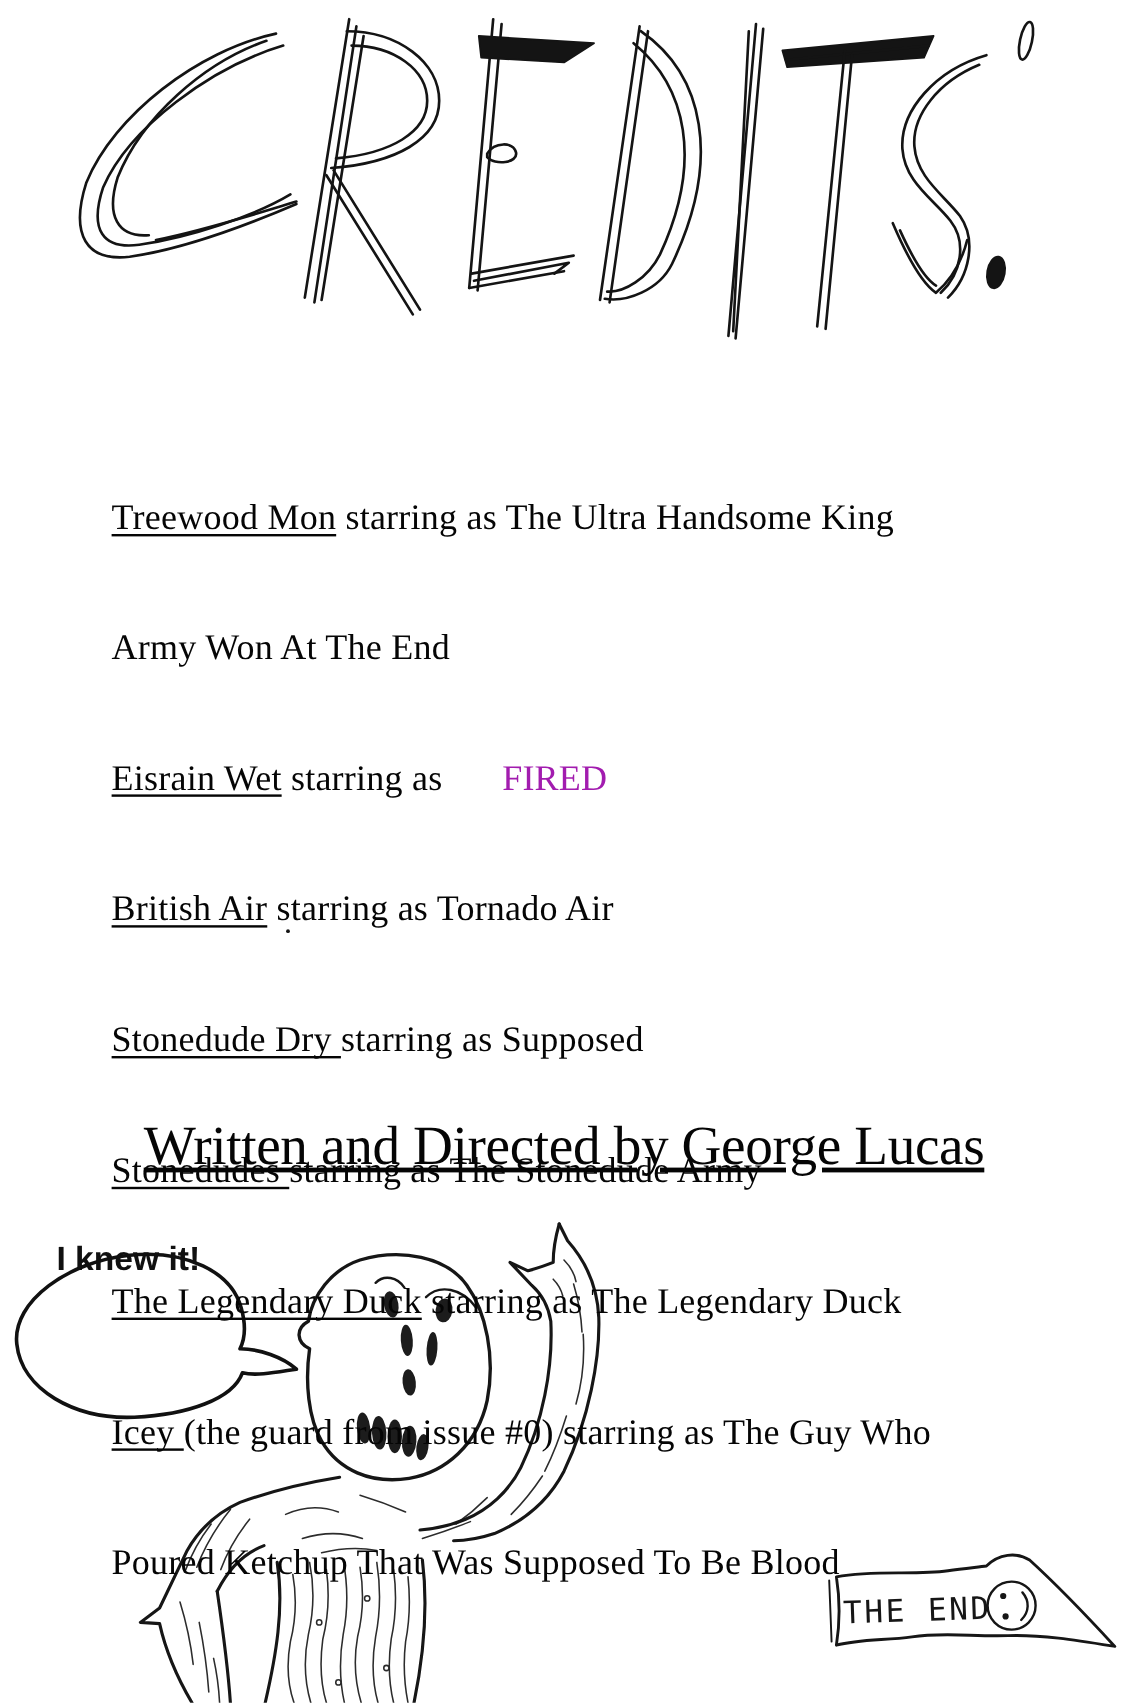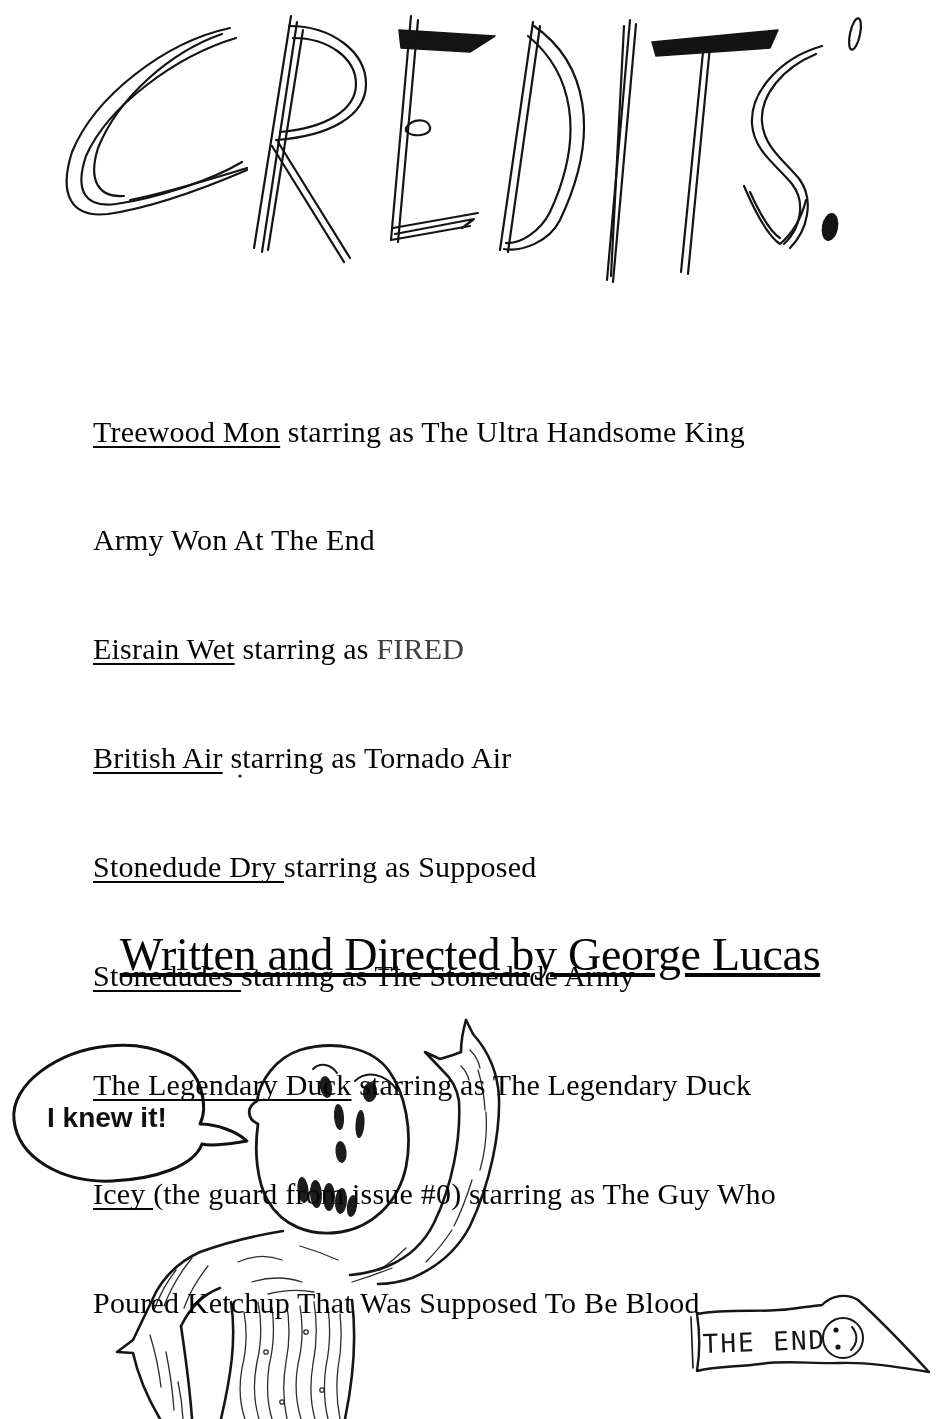--- a/index.html
+++ b/index.html
@@ -22,37 +22,37 @@
     line-height: 36.3px;
     letter-spacing: 0.2px;
     white-space: pre-wrap;
   }
   .credit-name {
     text-decoration: underline;
     text-decoration-thickness: 2px;
     text-underline-offset: 4px;
     text-decoration-skip-ink: none;
   }
-  .credit-highlight { color: #404040; }
+  .credit-highlight { color: #a21caf; margin-left: 42px; }
 
   
   .byline {
     position: absolute;
     left: 0; top: 928px; width: 940px;
     text-align: center;
     font-size: 46px;
     letter-spacing: -0.3px;
     white-space: nowrap;
     text-decoration: underline;
   }
 
   
   .bubble-text {
     position: absolute;
-    left: 47px; top: 1102px;
+    left: 47px; top: 1033px;
     font-family: "Liberation Sans", sans-serif;
     font-weight: bold;
     font-size: 28px;
     color: #101010;
     white-space: nowrap;
   }
 
   .sr-only {
     position: absolute;
     width: 1px; height: 1px;

